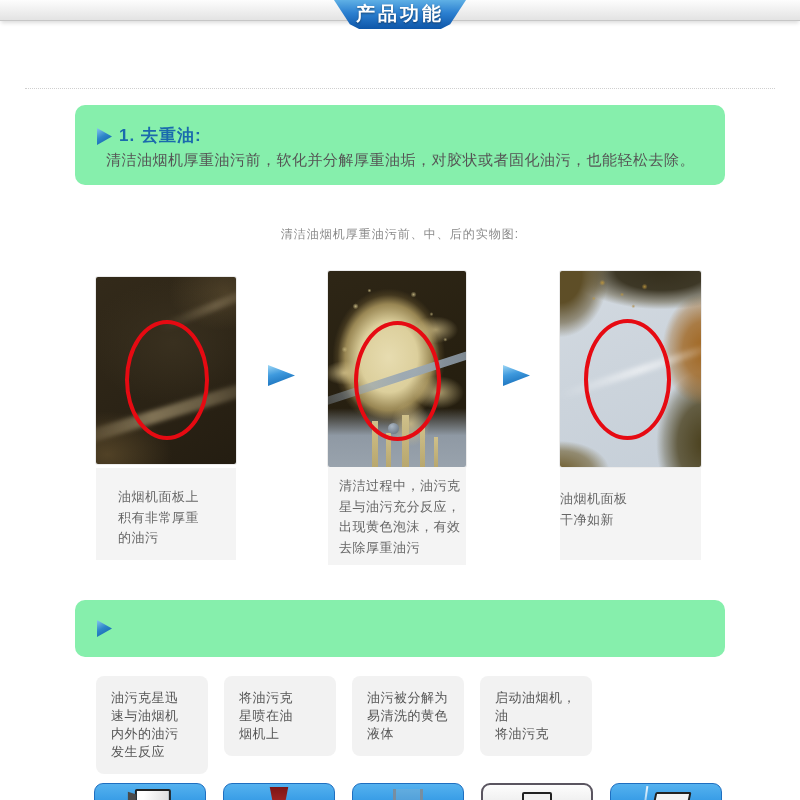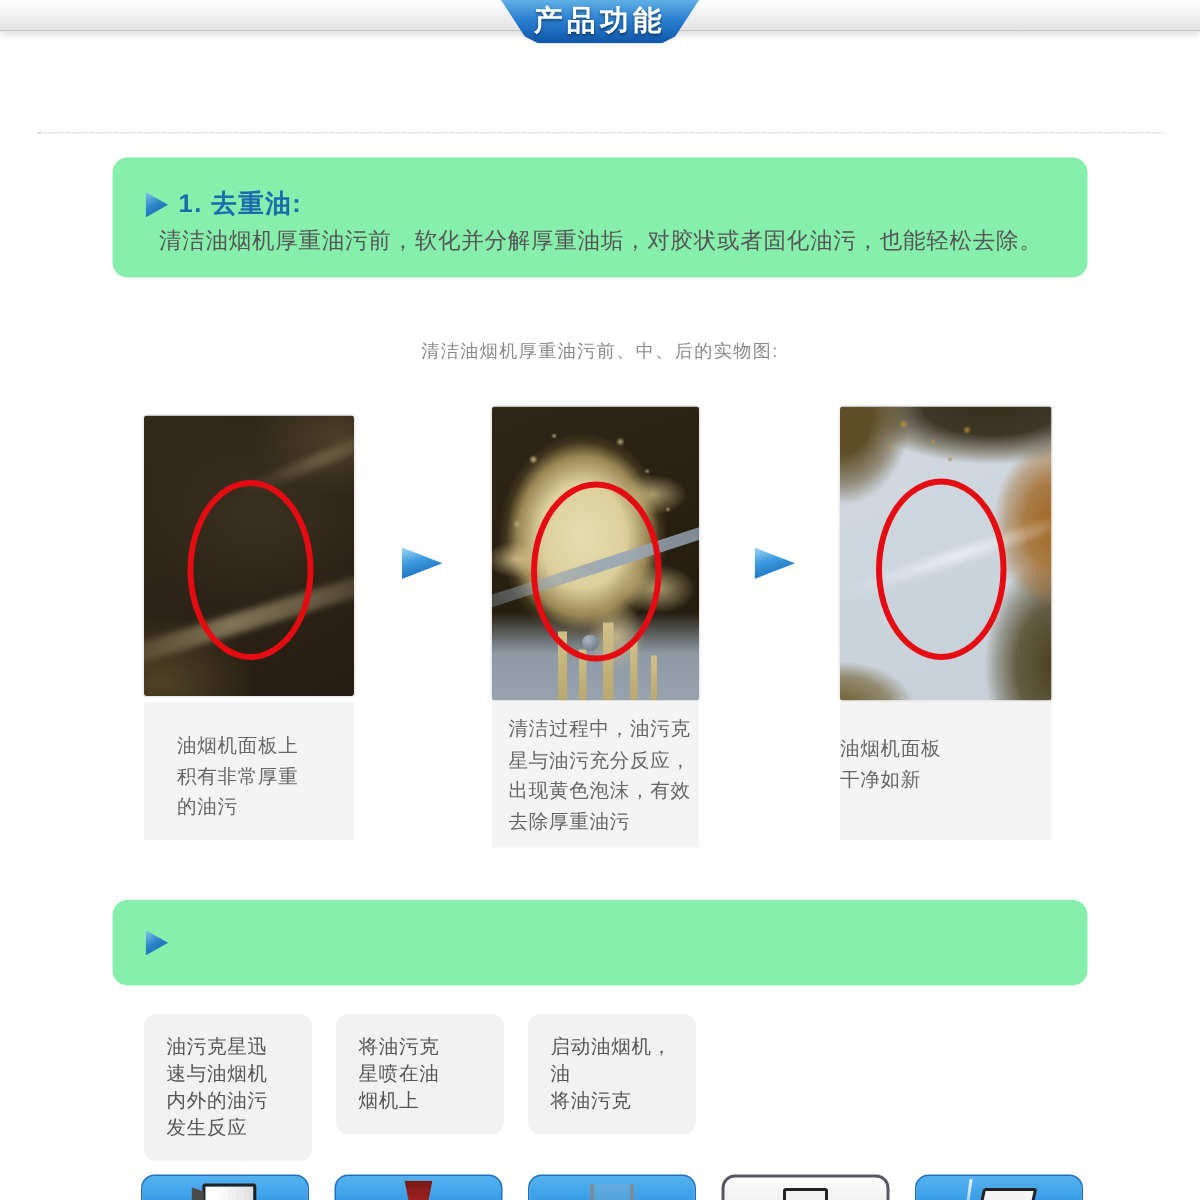--- a/index.html
+++ b/index.html
@@ -204,20 +204,23 @@
   </section>
 
   <div class="steps">
     <div class="step-box">油污克星迅
 速与油烟机
 内外的油污
 发生反应</div>
     <div class="step-box">将油污克
 星喷在油
 烟机上</div>
+    <div class="step-box">油污被分解为
+易清洗的黄色
+液体</div>
     <div class="step-box">启动油烟机，油
 将油污克</div>
   </div>
 
   <div class="thumbs">
     <div class="thumb">
       <div class="glyph-box3d"></div>
     </div>
     <div class="thumb">
       <div class="glyph-cone"></div>

